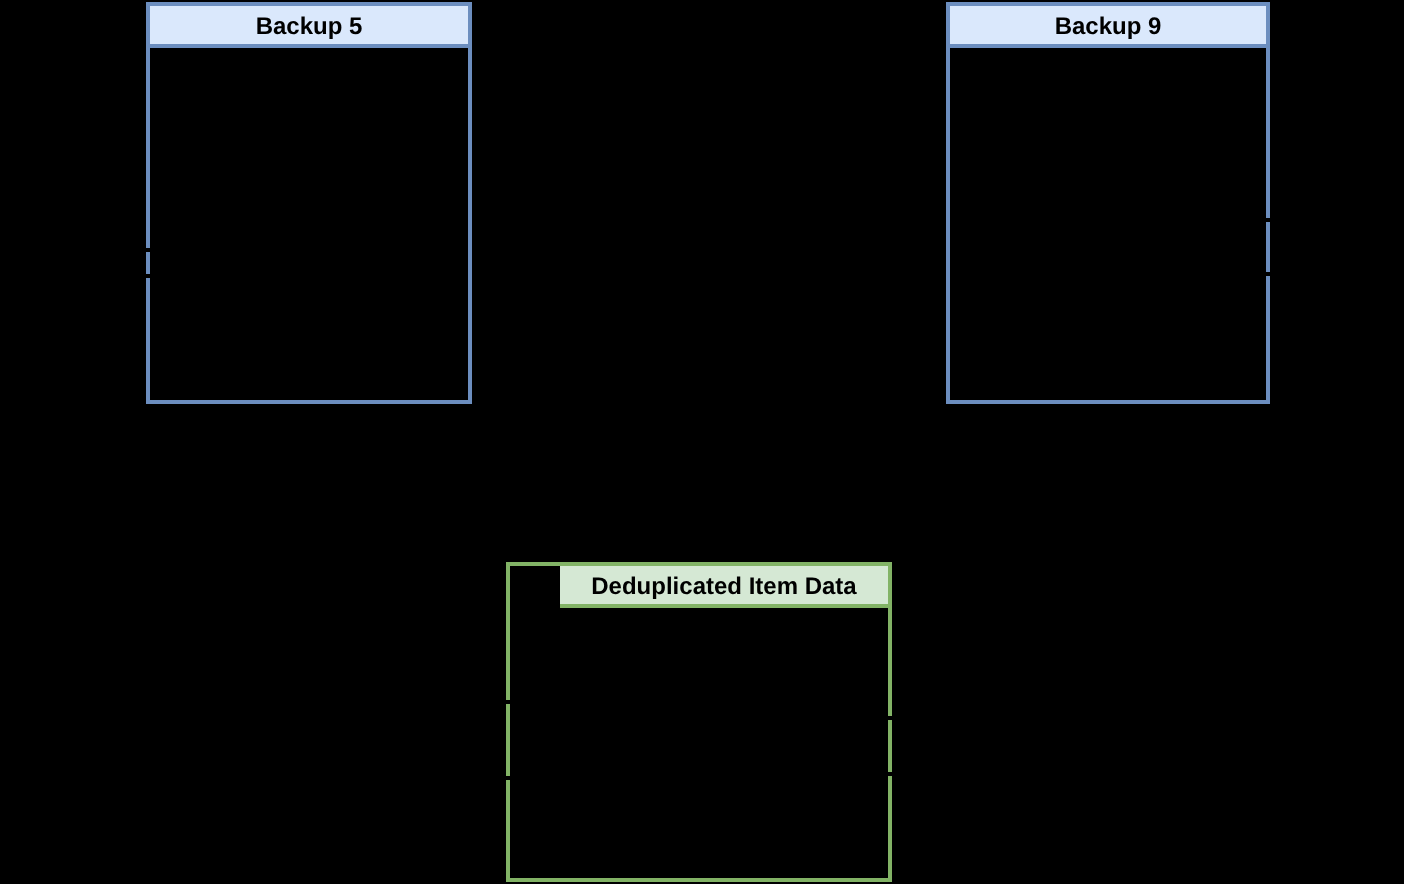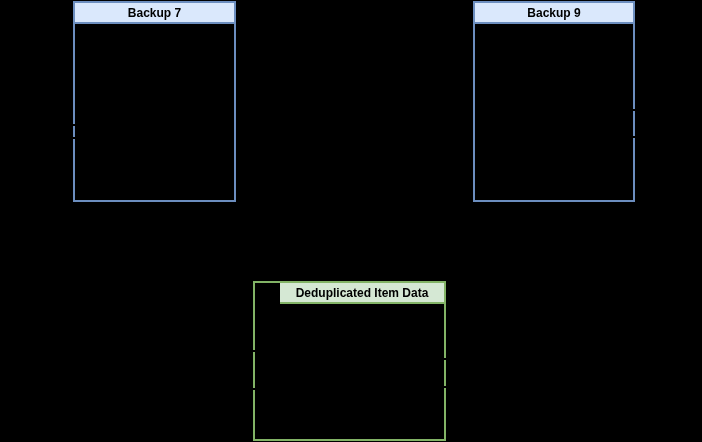--- a/index.html
+++ b/index.html
@@ -64,21 +64,21 @@
   #tick-dd-l1 { left: 252px; top: 350px; }
   #tick-dd-l2 { left: 252px; top: 388px; }
   #tick-dd-r1 { left: 443px; top: 358px; }
   #tick-dd-r2 { left: 443px; top: 386px; }
 </style>
 </head>
 <body>
 
 <div class="entity-box blue" id="backup1">
   <div class="entity-header">
-    <span>Backup 7</span>
+    <span>Backup 5</span>
   </div>
   <div class="entity-body"></div>
 </div>
 
 <div class="entity-box blue" id="backup2">
   <div class="entity-header">
     <span>Backup 9</span>
   </div>
   <div class="entity-body"></div>
 </div>

